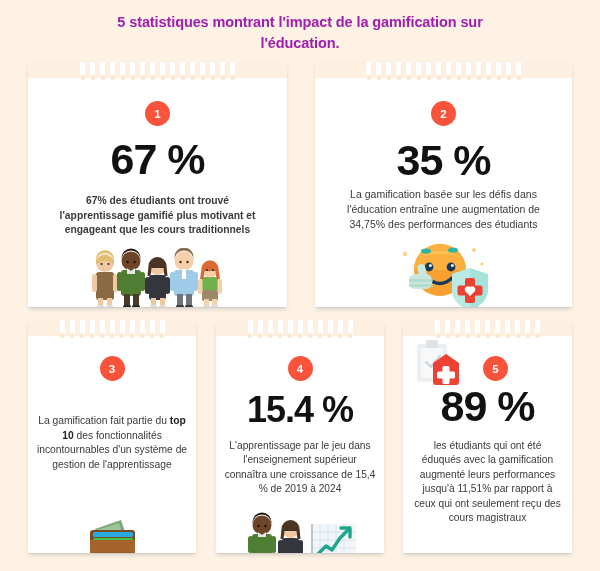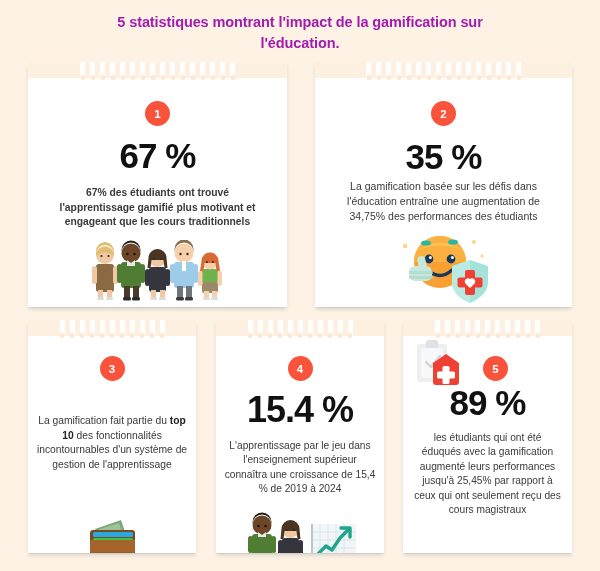--- a/index.html
+++ b/index.html
@@ -78,21 +78,21 @@
     color: #ffffff;
     font-size: 11.5px;
     font-weight: bold;
     display: flex;
     align-items: center;
     justify-content: center;
     flex: 0 0 auto;
   }
 
   .stat {
-    font-size: 35px;
+    font-size: 43px;
     font-weight: bold;
     color: #111111;
     letter-spacing: -1px;
     line-height: 1;
     white-space: nowrap;
   }
   .stat.small { font-size: 36px; }
 
   .desc {
     text-align: center;
@@ -442,15 +442,15 @@
       <path d="M13 24 l5 5 l9 -11" fill="none" stroke="#cfd4d9" stroke-width="2.4" stroke-linecap="round" stroke-linejoin="round"></path>
 
       <path d="M20 25 l13 -9 l13 9 v19 a3 3 0 0 1 -3 3 h-20 a3 3 0 0 1 -3 -3 z" fill="#ef4034"></path>
       <rect x="29.5" y="28" width="7" height="18" rx="1.6" fill="#ffffff"></rect>
       <rect x="24" y="33.5" width="18" height="7" rx="1.6" fill="#ffffff"></rect>
     </svg>
   </div>
   <div class="card-body">
     <div class="badge">5</div>
     <div class="stat">89 %</div>
-    <div class="desc">les étudiants qui ont été éduqués avec la gamification augmenté leurs performances jusqu'à 25,45% par rapport à ceux qui ont seulement reçu des cours magistraux</div>
+    <div class="desc">les étudiants qui ont été éduqués avec la gamification augmenté leurs performances jusqu'à 11,51% par rapport à ceux qui ont seulement reçu des cours magistraux</div>
   </div>
 </div>
 
 </body></html>

